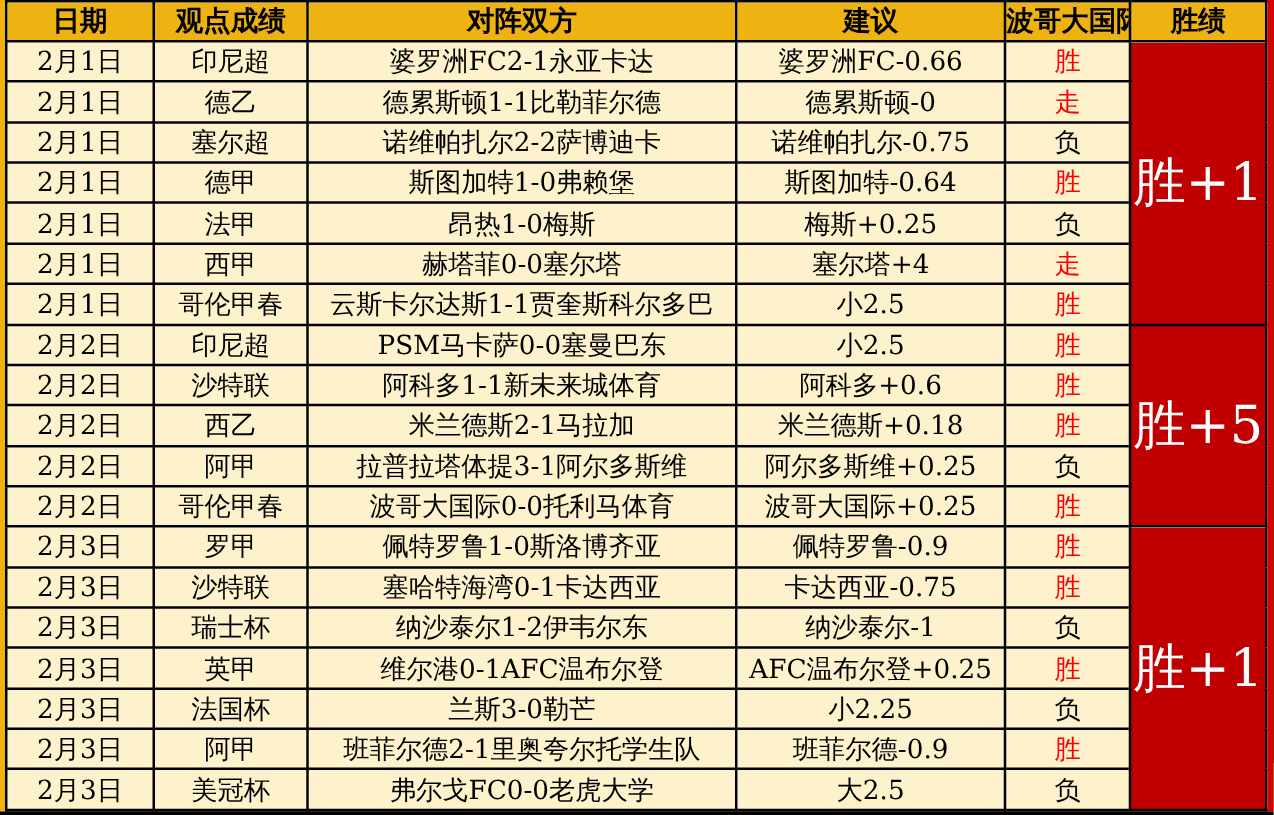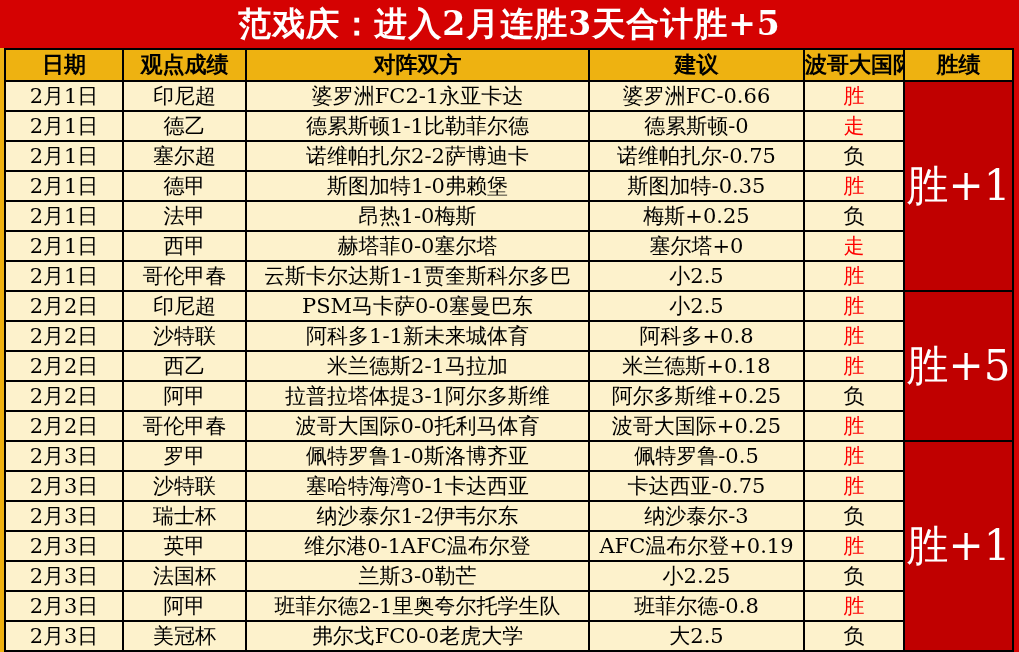--- a/index.html
+++ b/index.html
@@ -77,21 +77,20 @@
   col.w-league { width: 123px; }
   col.w-match  { width: 343px; }
   col.w-tip    { width: 215px; }
   col.w-result { width: 100px; }
   col.w-streak { width: 109px; }
 </style>
 </head>
 <body>
 
 <div class="page">
-  <div class="banner">范戏庆：进入2月连胜3天合计胜+5</div>
   <div class="content">
     <div class="stripe-left"></div>
     <table>
       <colgroup>
         <col class="w-date">
           <col class="w-league">
           <col class="w-match">
         <col class="w-tip">
           <col class="w-result">
           <col class="w-streak">
@@ -126,35 +125,35 @@
     <td class="c-date">2月1日</td>
     <td class="c-league">塞尔超</td>
     <td class="c-match">诺维帕扎尔2-2萨博迪卡</td>
     <td class="c-tip">诺维帕扎尔-0.75</td>
     <td class="c-result loss">负</td>
   </tr>
           <tr class="match-row">
     <td class="c-date">2月1日</td>
     <td class="c-league">德甲</td>
     <td class="c-match">斯图加特1-0弗赖堡</td>
-    <td class="c-tip">斯图加特-0.35</td>
+    <td class="c-tip">斯图加特-0.64</td>
     <td class="c-result win">胜</td>
   </tr>
           <tr class="match-row">
     <td class="c-date">2月1日</td>
     <td class="c-league">法甲</td>
     <td class="c-match">昂热1-0梅斯</td>
     <td class="c-tip">梅斯+0.25</td>
     <td class="c-result loss">负</td>
   </tr>
           <tr class="match-row">
     <td class="c-date">2月1日</td>
     <td class="c-league">西甲</td>
     <td class="c-match">赫塔菲0-0塞尔塔</td>
-    <td class="c-tip">塞尔塔+0</td>
+    <td class="c-tip">塞尔塔+4</td>
     <td class="c-result push">走</td>
   </tr>
           <tr class="match-row">
     <td class="c-date">2月1日</td>
     <td class="c-league">哥伦甲春</td>
     <td class="c-match">云斯卡尔达斯1-1贾奎斯科尔多巴</td>
     <td class="c-tip">小2.5</td>
     <td class="c-result win">胜</td>
   </tr>
           <tr class="match-row">
@@ -162,21 +161,21 @@
     <td class="c-league">印尼超</td>
     <td class="c-match">PSM马卡萨0-0塞曼巴东</td>
     <td class="c-tip">小2.5</td>
     <td class="c-result win">胜</td>
   <td class="streak-cell" rowspan="5">胜+5</td>
           </tr>
           <tr class="match-row">
     <td class="c-date">2月2日</td>
     <td class="c-league">沙特联</td>
     <td class="c-match">阿科多1-1新未来城体育</td>
-    <td class="c-tip">阿科多+0.8</td>
+    <td class="c-tip">阿科多+0.6</td>
     <td class="c-result win">胜</td>
   </tr>
           <tr class="match-row">
     <td class="c-date">2月2日</td>
     <td class="c-league">西乙</td>
     <td class="c-match">米兰德斯2-1马拉加</td>
     <td class="c-tip">米兰德斯+0.18</td>
     <td class="c-result win">胜</td>
   </tr>
           <tr class="match-row">
@@ -190,57 +189,57 @@
     <td class="c-date">2月2日</td>
     <td class="c-league">哥伦甲春</td>
     <td class="c-match">波哥大国际0-0托利马体育</td>
     <td class="c-tip">波哥大国际+0.25</td>
     <td class="c-result win">胜</td>
   </tr>
           <tr class="match-row">
     <td class="c-date">2月3日</td>
     <td class="c-league">罗甲</td>
     <td class="c-match">佩特罗鲁1-0斯洛博齐亚</td>
-    <td class="c-tip">佩特罗鲁-0.5</td>
+    <td class="c-tip">佩特罗鲁-0.9</td>
     <td class="c-result win">胜</td>
   <td class="streak-cell" rowspan="7">胜+1</td>
           </tr>
           <tr class="match-row">
     <td class="c-date">2月3日</td>
     <td class="c-league">沙特联</td>
     <td class="c-match">塞哈特海湾0-1卡达西亚</td>
     <td class="c-tip">卡达西亚-0.75</td>
     <td class="c-result win">胜</td>
   </tr>
           <tr class="match-row">
     <td class="c-date">2月3日</td>
     <td class="c-league">瑞士杯</td>
     <td class="c-match">纳沙泰尔1-2伊韦尔东</td>
-    <td class="c-tip">纳沙泰尔-3</td>
+    <td class="c-tip">纳沙泰尔-1</td>
     <td class="c-result loss">负</td>
   </tr>
           <tr class="match-row">
     <td class="c-date">2月3日</td>
     <td class="c-league">英甲</td>
     <td class="c-match">维尔港0-1AFC温布尔登</td>
-    <td class="c-tip">AFC温布尔登+0.19</td>
+    <td class="c-tip">AFC温布尔登+0.25</td>
     <td class="c-result win">胜</td>
   </tr>
           <tr class="match-row">
     <td class="c-date">2月3日</td>
     <td class="c-league">法国杯</td>
     <td class="c-match">兰斯3-0勒芒</td>
     <td class="c-tip">小2.25</td>
     <td class="c-result loss">负</td>
   </tr>
           <tr class="match-row">
     <td class="c-date">2月3日</td>
     <td class="c-league">阿甲</td>
     <td class="c-match">班菲尔德2-1里奥夸尔托学生队</td>
-    <td class="c-tip">班菲尔德-0.8</td>
+    <td class="c-tip">班菲尔德-0.9</td>
     <td class="c-result win">胜</td>
   </tr>
           <tr class="match-row">
     <td class="c-date">2月3日</td>
     <td class="c-league">美冠杯</td>
     <td class="c-match">弗尔戈FC0-0老虎大学</td>
     <td class="c-tip">大2.5</td>
     <td class="c-result loss">负</td>
   </tr>
         </tbody>

